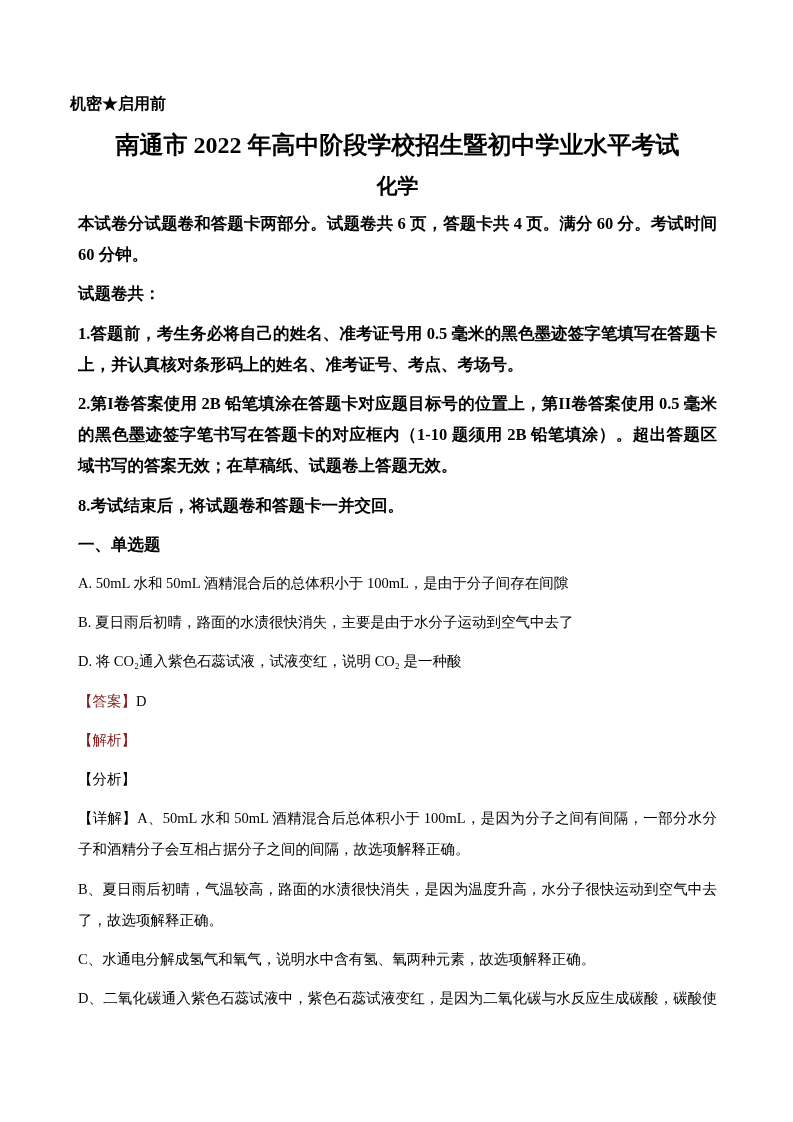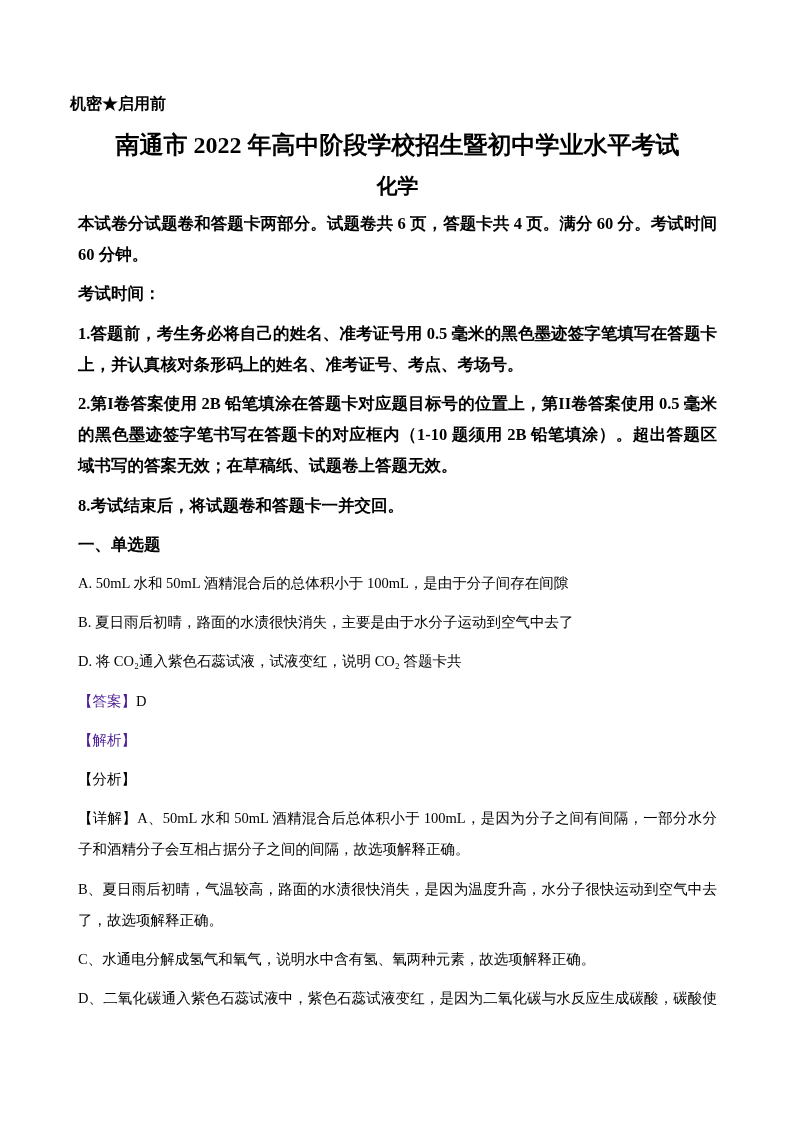--- a/index.html
+++ b/index.html
@@ -49,55 +49,55 @@
     font-size: 14.5px;
   }
   .body-text p.nj {
     text-align: left;
   }
   .b {
     font-weight: bold;
     font-size: 16.5px !important;
   }
   .blue {
-    color: #4c1d95;
+    color: #7f1d1d;
   }
 </style>
 </head>
 <body>
 
 <div class="page">
 
   <p class="security">机密★启用前</p>
 
   <div class="title">南通市 2022 年高中阶段学校招生暨初中学业水平考试</div>
 
   <div class="subject">化学</div>
 
   <div class="body-text">
 
     <p class="b">本试卷分试题卷和答题卡两部分。试题卷共 6 页，答题卡共 4 页。满分 60 分。考试时间 60 分钟。</p>
 
-    <p class="b nj">考试时间：</p>
+    <p class="b nj">试题卷共：</p>
 
     <p class="b">1.答题前，考生务必将自己的姓名、准考证号用 0.5 毫米的黑色墨迹签字笔填写在答题卡上，并认真核对条形码上的姓名、准考证号、考点、考场号。</p>
 
     <p class="b">2.第I卷答案使用 2B 铅笔填涂在答题卡对应题目标号的位置上，第II卷答案使用 0.5 毫米的黑色墨迹签字笔书写在答题卡的对应框内（1-10 题须用 2B 铅笔填涂）。超出答题区域书写的答案无效；在草稿纸、试题卷上答题无效。</p>
 
     <p class="b nj">8.考试结束后，将试题卷和答题卡一并交回。</p>
 
     <p class="b nj">一、单选题</p>
 
 
     <p>A. 50mL 水和 50mL 酒精混合后的总体积小于 100mL，是由于分子间存在间隙</p>
 
     <p>B. 夏日雨后初晴，路面的水渍很快消失，主要是由于水分子运动到空气中去了</p>
 
 
-    <p>D. 将 CO₂通入紫色石蕊试液，试液变红，说明 CO₂ 答题卡共</p>
+    <p>D. 将 CO₂通入紫色石蕊试液，试液变红，说明 CO₂ 是一种酸</p>
 
     <p class="nj"><span class="blue">【答案】</span><span>D</span></p>
 
     <p class="nj blue">【解析】</p>
 
     <p class="nj">【分析】</p>
 
     <p><span>【详解】</span><span>A、50mL 水和 50mL 酒精混合后总体积小于 100mL，是因为分子之间有间隔，一部分水分子和酒精分子会互相占据分子之间的间隔，故选项解释正确。</span></p>
 
     <p>B、夏日雨后初晴，气温较高，路面的水渍很快消失，是因为温度升高，水分子很快运动到空气中去了，故选项解释正确。</p>

